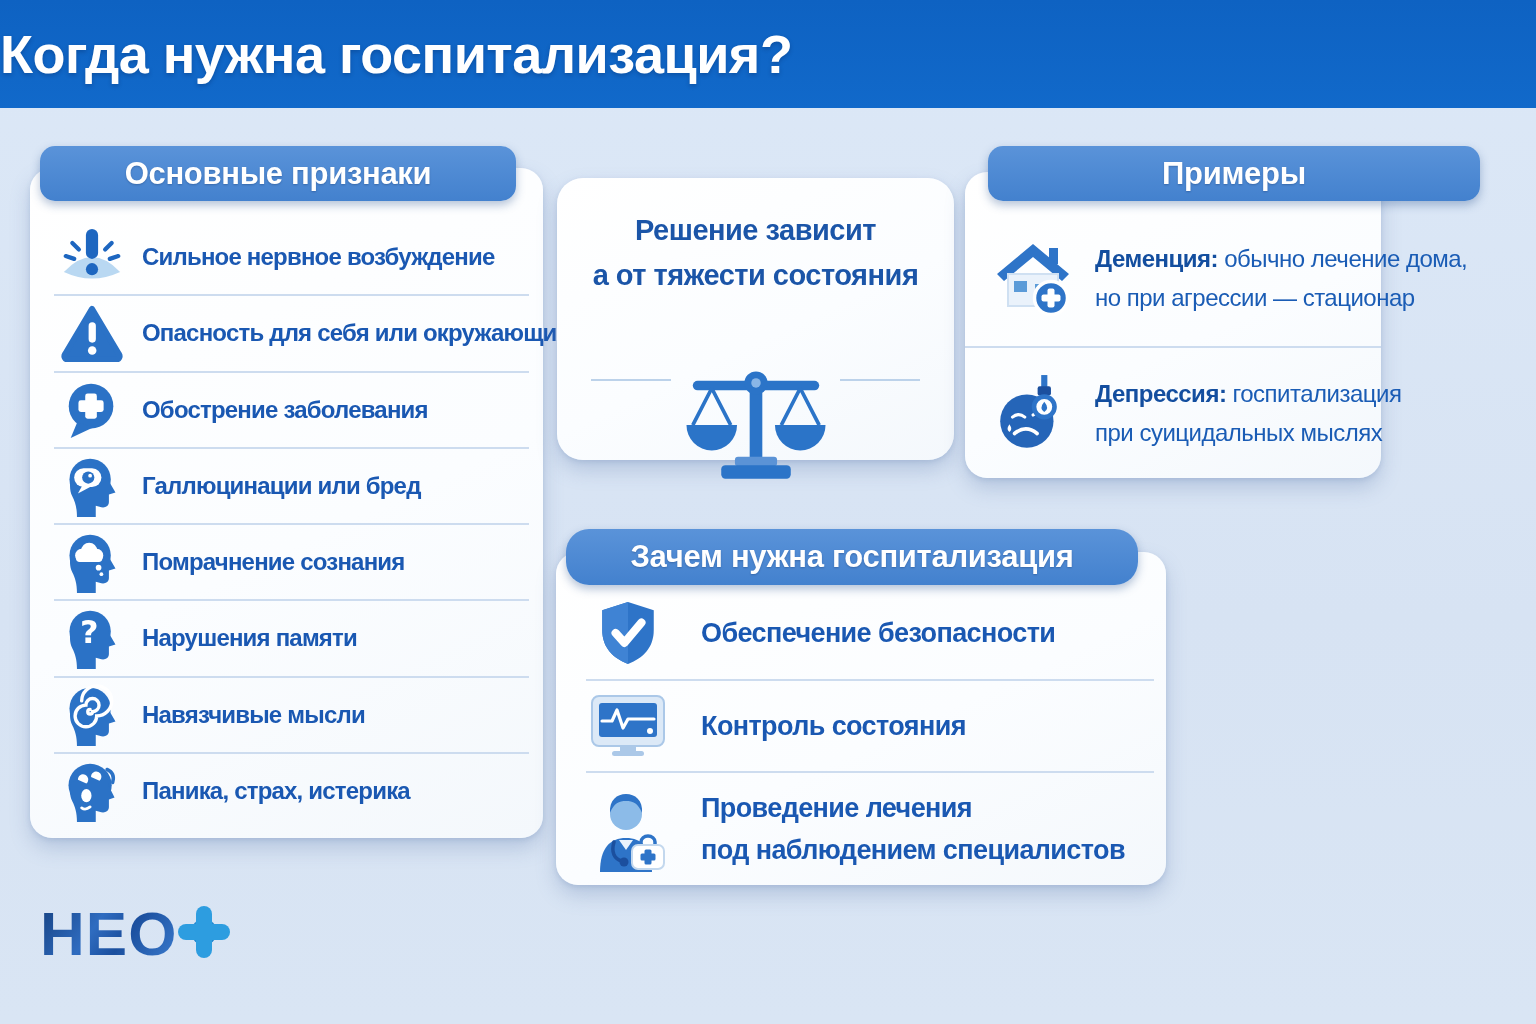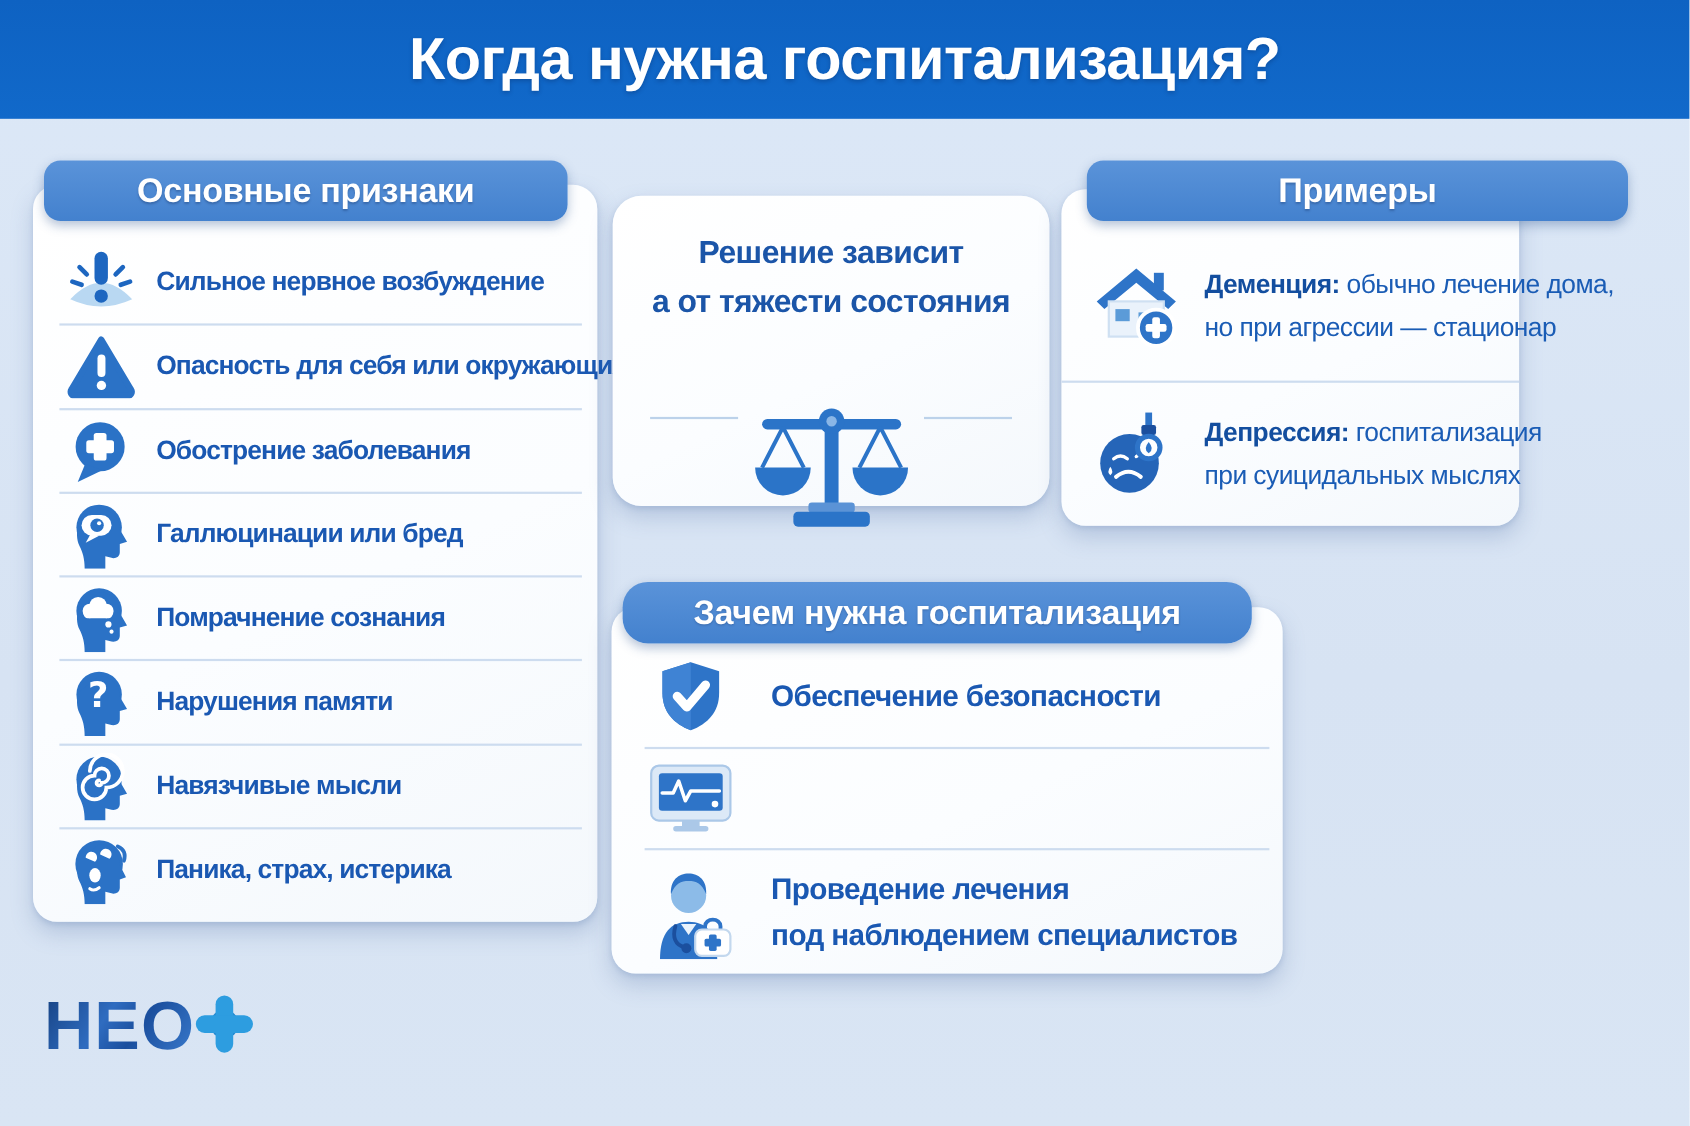--- a/index.html
+++ b/index.html
@@ -3,21 +3,21 @@
 <meta charset="utf-8">
 <style>
   html,body{margin:0;padding:0;}
   body{font-family:"Liberation Sans",sans-serif;}
   #stage{position:relative;width:1536px;height:1024px;overflow:hidden;
          background:linear-gradient(180deg,#dce8f7 0%,#d7e3f3 60%,#d9e5f4 100%);}
 
   
   .header-bar{position:absolute;left:0;top:0;width:1536px;height:108px;
               background:linear-gradient(180deg,#0e62c2 0%,#1169ca 100%);}
-  .header-title{width:100%;height:108px;line-height:108px;text-align:center;
+  .header-title{width:100%;height:108px;line-height:108px;text-align:left;
                 color:#ffffff;font-size:54px;font-weight:800;letter-spacing:-0.5px;
                 text-shadow:0 2px 4px rgba(0,20,60,.25);}
 
   
   .card{position:absolute;background:linear-gradient(155deg,#ffffff 0%,#fbfdff 55%,#f4f8fc 100%);
         border-radius:22px;box-shadow:0 10px 20px rgba(90,120,170,.28),0 2px 5px rgba(90,120,170,.18);
         box-sizing:border-box;}
   .pill{position:absolute;background:linear-gradient(180deg,#5a93d9 0%,#4381ce 100%);
         border-radius:15px;box-shadow:0 4px 10px rgba(40,80,140,.35);
         display:flex;align-items:center;justify-content:center;z-index:3;}
@@ -297,20 +297,21 @@
       <span class="reason-icon">
         <svg width="80" height="66" viewBox="0 0 80 66">
           <rect x="4" y="3" width="72" height="50" rx="7" fill="#dce9f7" stroke="#abc8e8" stroke-width="2"></rect>
           <rect x="11" y="10" width="58" height="34" rx="3" fill="#2e74c8"></rect>
           <path d="M14 28 H24 L29 17 L35 35 L40 26 H66" stroke="#fff" stroke-width="3.2" fill="none" stroke-linecap="round" stroke-linejoin="round"></path>
           <circle cx="62" cy="38" r="3" fill="#fff"></circle>
           <rect x="32" y="53" width="16" height="5" fill="#abc8e8"></rect>
           <rect x="24" y="58" width="32" height="5" rx="2.5" fill="#abc8e8"></rect>
         </svg>
       </span>
+      <span class="reason-label">Контроль состояния</span>
     </div>
 
     <div class="reason-row r3">
       <span class="reason-icon">
         <svg width="84" height="86" viewBox="0 0 84 86">
           <path d="M14 86 C14 62 24 52 40 52 C56 52 66 62 66 86 Z" fill="#2e74c8"></path>
           <circle cx="40" cy="28" r="16" fill="#8cbbe8"></circle>
           <path d="M24 27 C23 14 31 8 40 8 C49 8 57 14 56 27 C52 17 47 15 40 15 C33 15 28 17 24 27 Z" fill="#2e74c8"></path>
           <path d="M33 54 L40 64 L47 54 Z" fill="#eaf3fc"></path>
           <path d="M28 56 C25 66 28 73 36 75" fill="none" stroke="#1b4f9e" stroke-width="3.5" stroke-linecap="round"></path>

